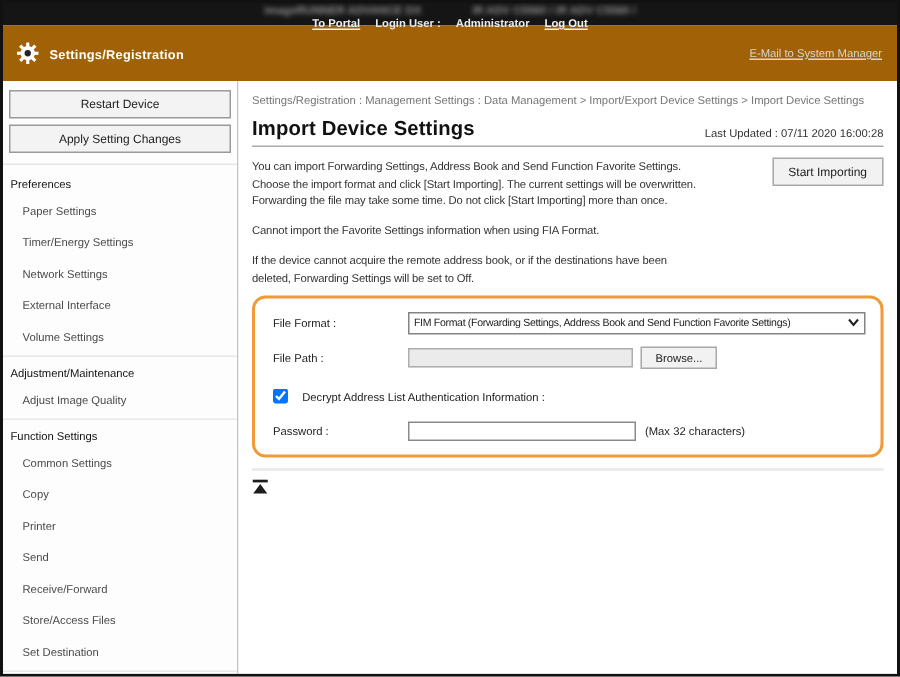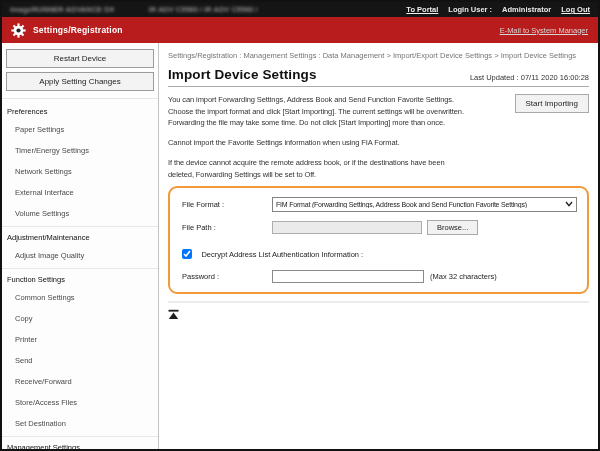--- a/index.html
+++ b/index.html
@@ -6,30 +6,30 @@
   html,body { background:#555; }
   body { font-family:"Liberation Sans","DejaVu Sans",sans-serif; }
   .page{
     width:600px; height:451px; background:#fff;
     border:2px solid #111; position:relative; overflow:hidden;
   }
   
   .topbar{
     height:15px; background:#151515; color:#e9e9e9;
     display:flex; align-items:center; justify-content:space-between;
-    padding:0 8px; font-size:7.5px; font-weight:bold;
+    padding:0 8px; font-size:7.5px; font-weight:bold;flex-direction:column;
   }
   .topbar-left{ display:flex; gap:34px; }
   .redacted{ filter:blur(1.6px); color:#8f8f8f; white-space:nowrap; }
   .topbar-right{ display:flex; align-items:center; gap:10px; }
   .toplink{ text-decoration:underline; cursor:pointer; color:#efefef; }
   .plain{ color:#e9e9e9; }
   
   .appbar{
-    height:26px; background:#b91c1c; color:#fff;
+    height:37px; background:#a16207; color:#fff;
     display:flex; align-items:center; justify-content:space-between;
     padding:0 10px 0 9px;
     gap:24px;
   }
   .appbar-left{ display:flex; align-items:center; gap:7px; }
   .app-title{ font-size:8.5px; font-weight:bold; letter-spacing:.2px; }
   .email-link{ color:#d6d6d6; font-size:7.5px; text-decoration:underline; cursor:pointer; }
   
   .content-row{ display:flex; height:410px; background:#fff; }
   .sidebar{

